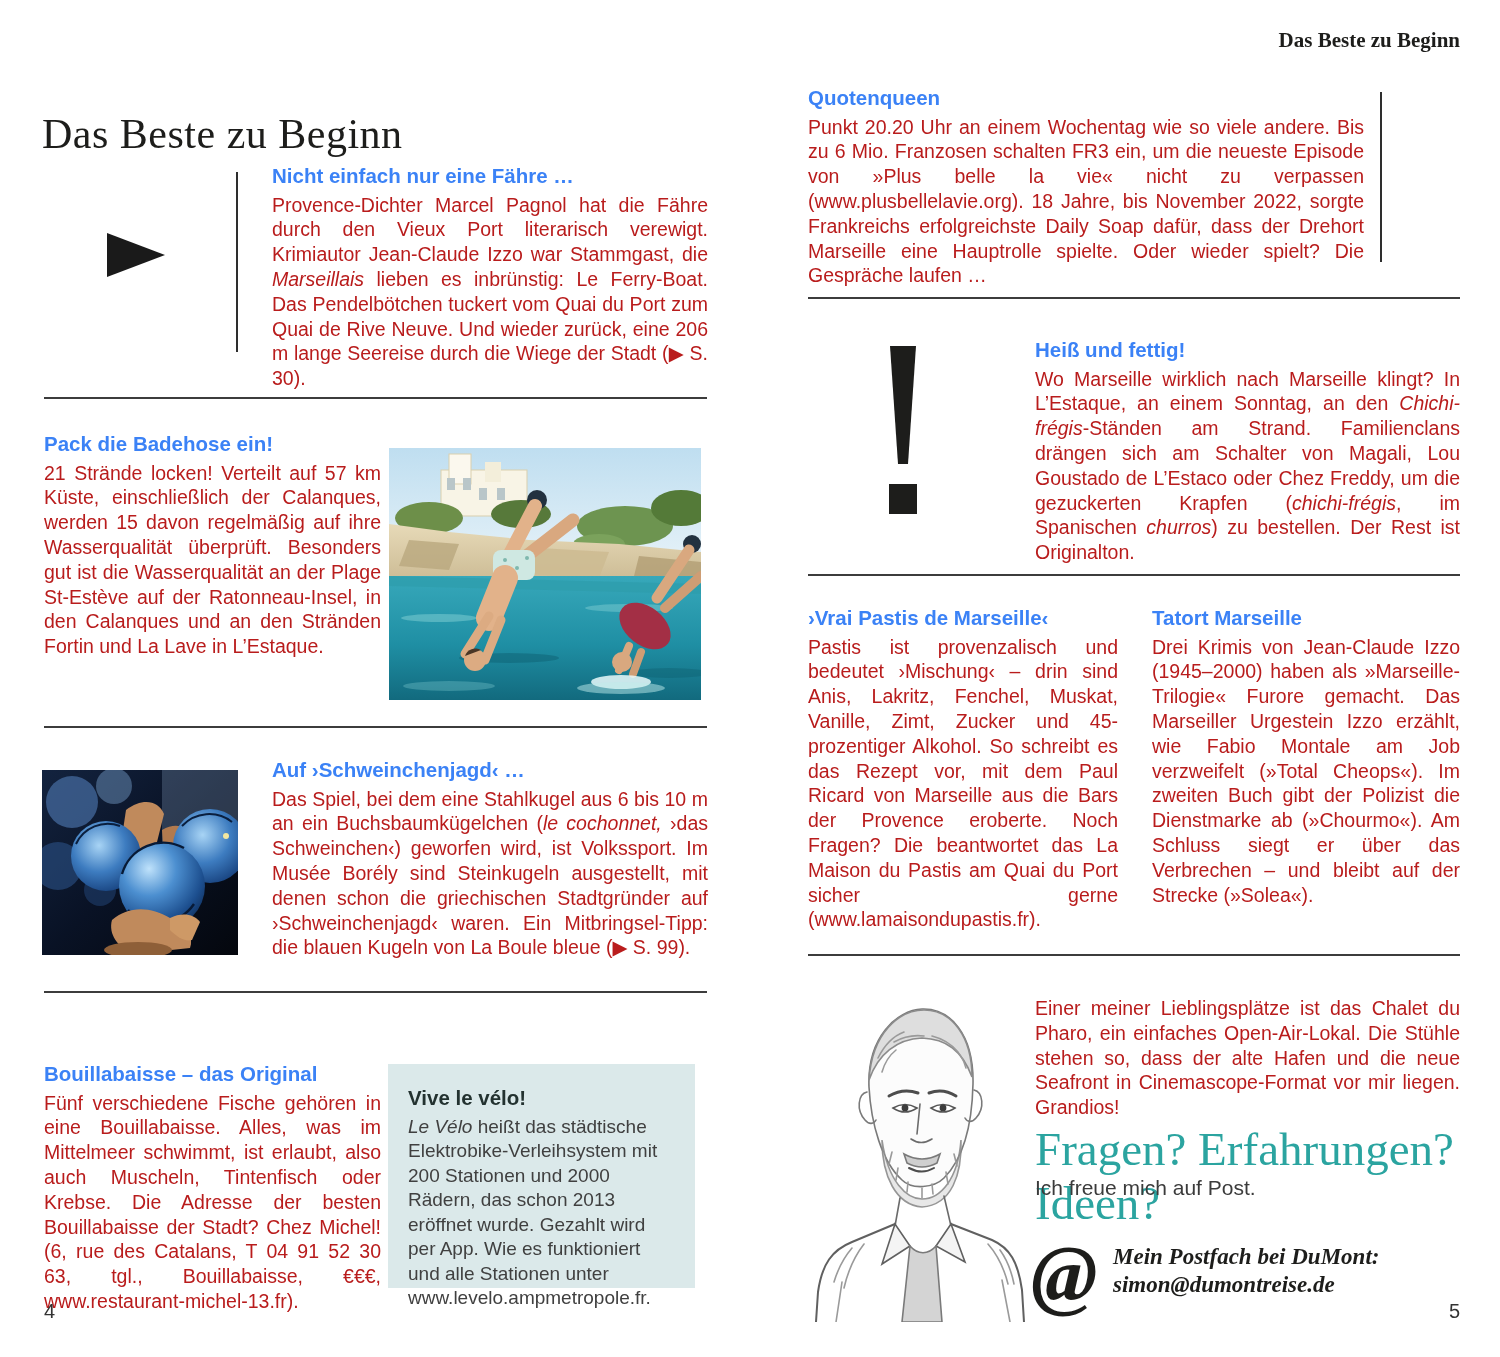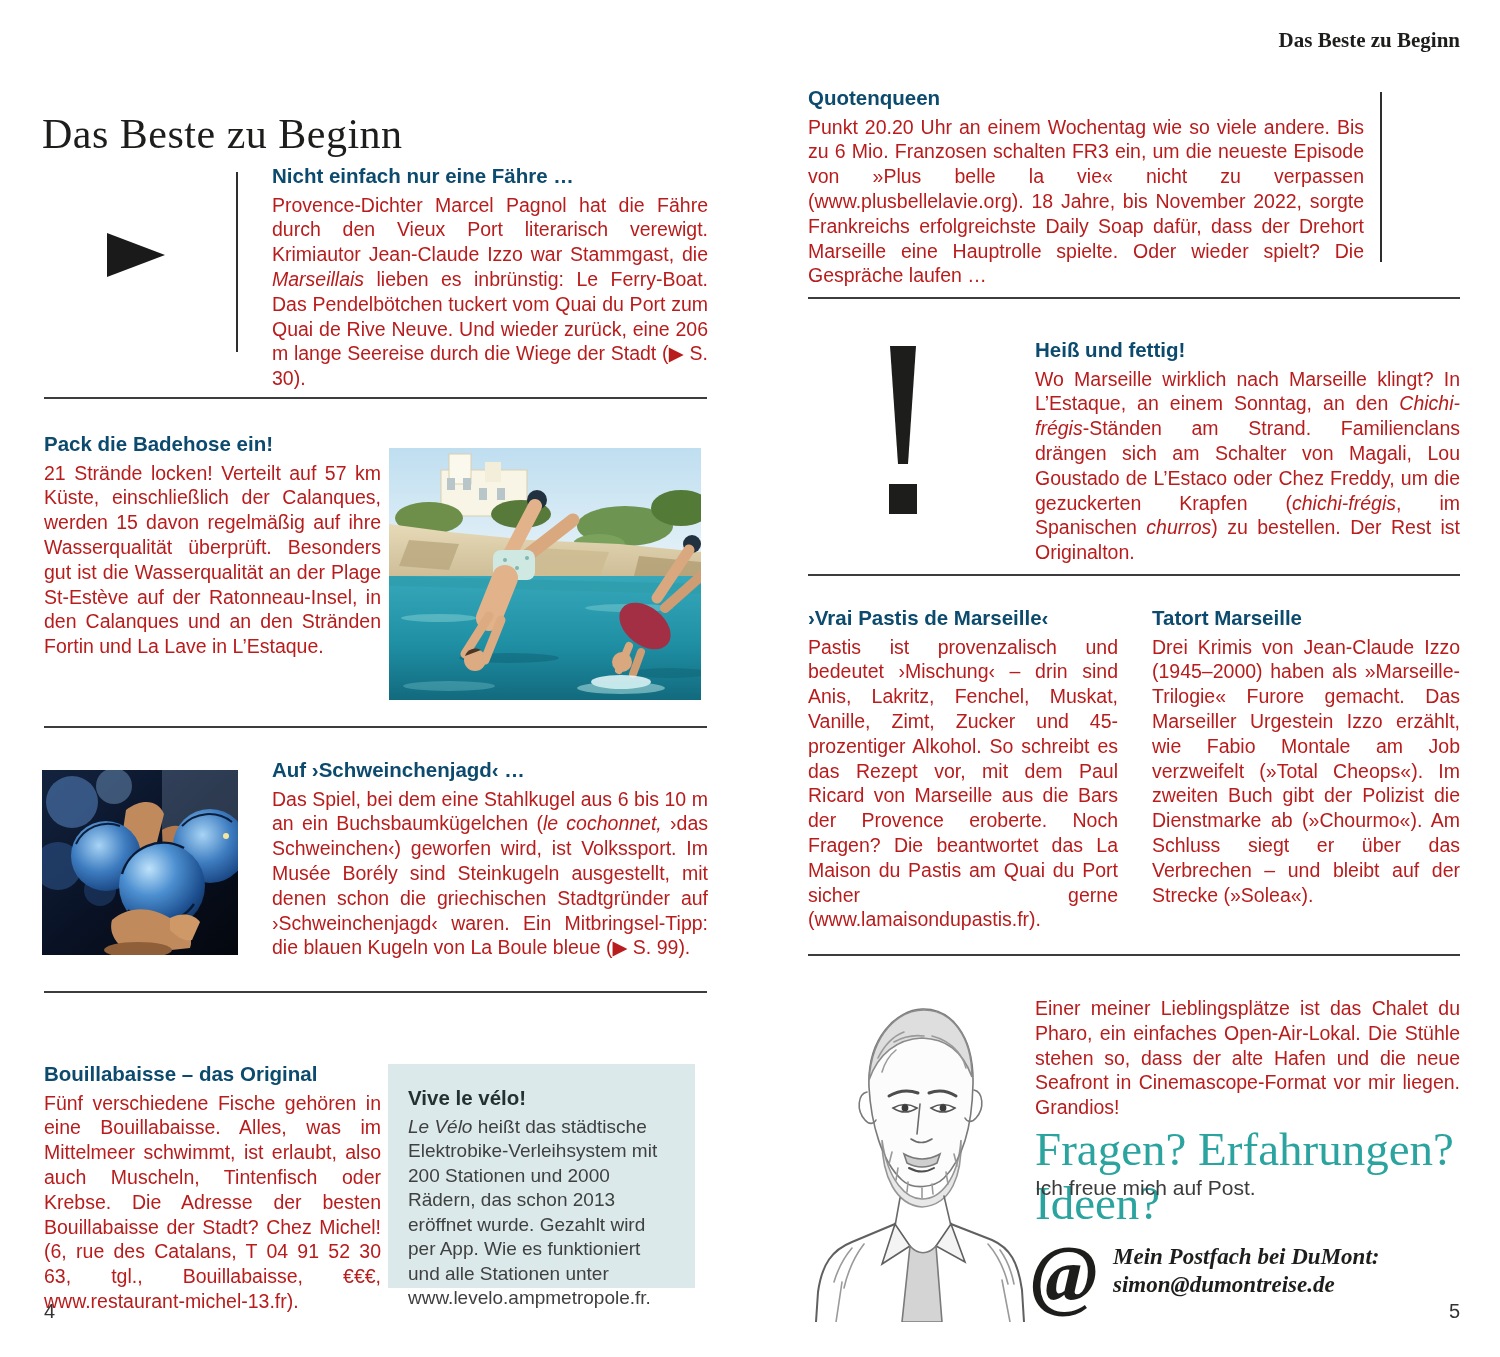--- a/index.html
+++ b/index.html
@@ -2,21 +2,21 @@
 <html lang="de"><head>
 <meta charset="utf-8">
 <style>
   html,body{margin:0;padding:0;background:#ffffff;}
   .spread{position:relative;width:1500px;height:1357px;background:#ffffff;overflow:hidden;
           font-family:"Liberation Sans","DejaVu Sans",sans-serif;color:#3b3b3b;}
   .abs{position:absolute;}
   .page-title{font-family:"Liberation Serif","DejaVu Serif",serif;font-size:42px;line-height:1.05;
               color:#1d1d1b;font-weight:400;letter-spacing:.5px;}
   .run-head{font-family:"Liberation Serif","DejaVu Serif",serif;font-size:21px;font-weight:700;color:#1d1d1b;text-align:right;}
-  .sec-head{font-size:20.5px;font-weight:700;color:#0c4a6e;line-height:1.2;}
+  .sec-head{font-size:20.5px;font-weight:700;color:#3b82f6;line-height:1.2;}
   .body-txt{font-size:19.5px;line-height:24.8px;text-align:justify;color:#b91c1c;}
   .it{font-style:italic;}
   .rule{height:2px;background:#3c3c3c;}
   .vline{width:2px;background:#2e2e2e;}
   .tri{width:0;height:0;border-left:58px solid #1a1a1a;border-top:22px solid transparent;border-bottom:22px solid transparent;}
   .box{background:#dbe9ea;color:#31403f;}
   .box .sec-head{color:#233230;}
   .box .body-txt{color:#404040;font-size:19px;line-height:24.5px;text-align:left;}
   .pgnum{font-size:20px;color:#333;}
   .cta{font-family:"Liberation Serif","DejaVu Serif",serif;font-size:47px;color:#2ba4a0;font-weight:400;}

